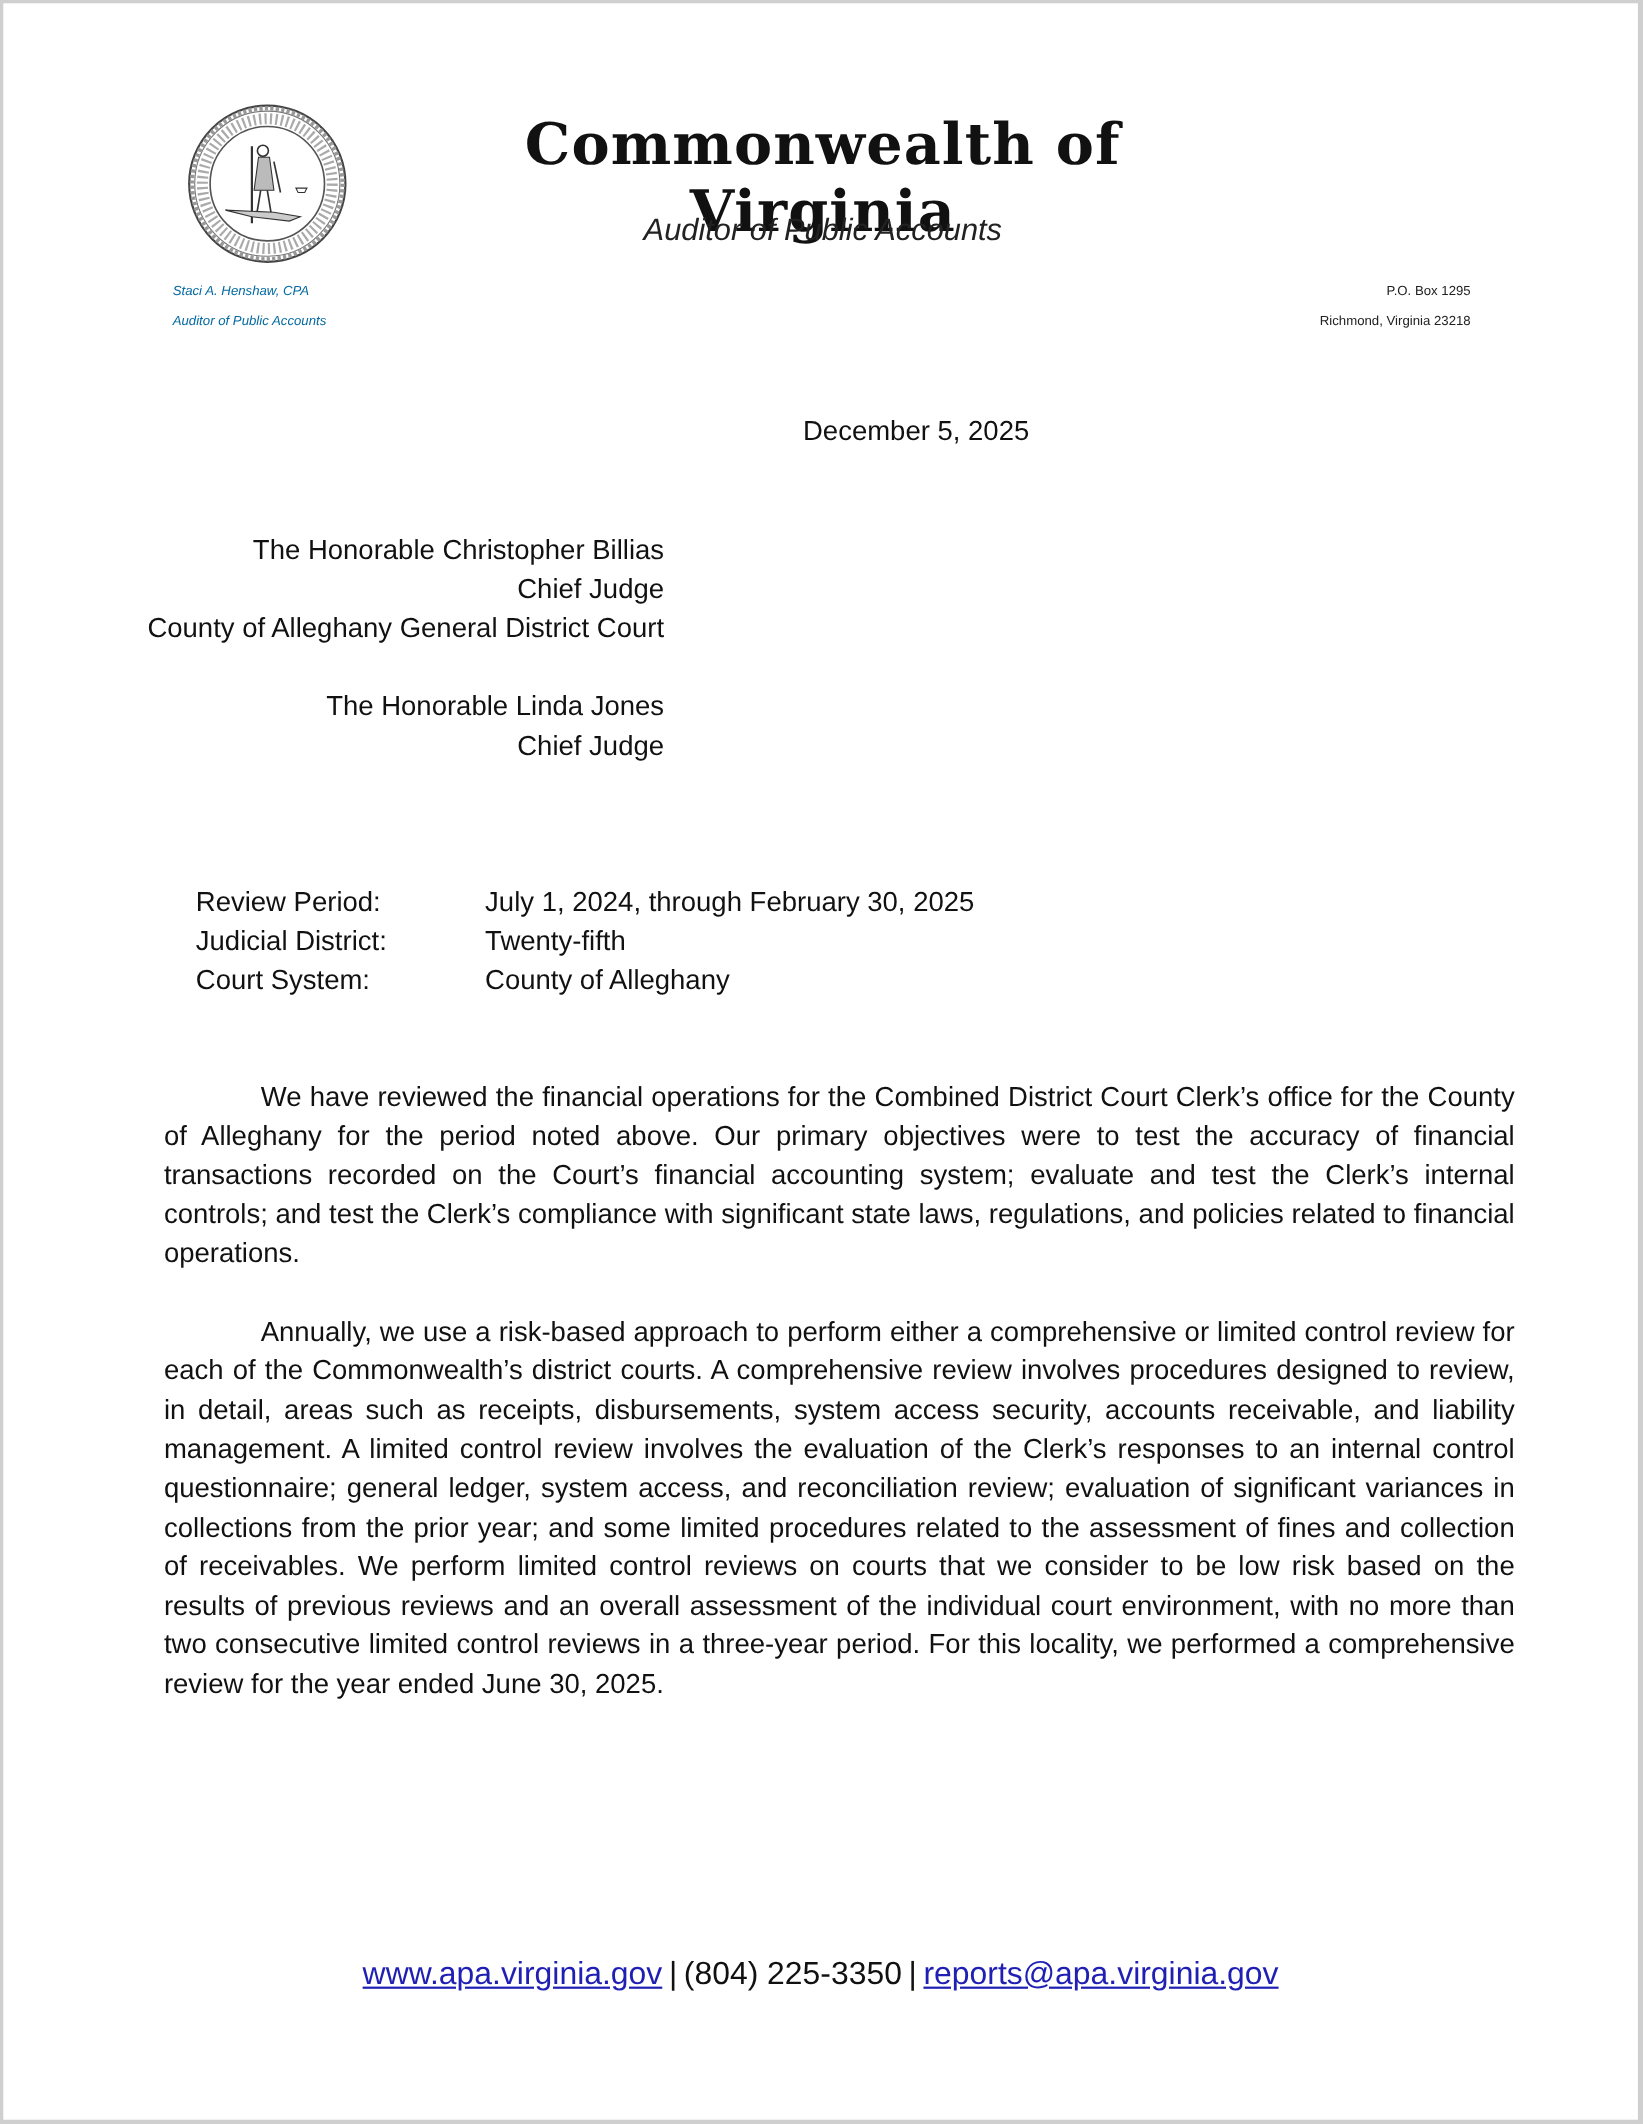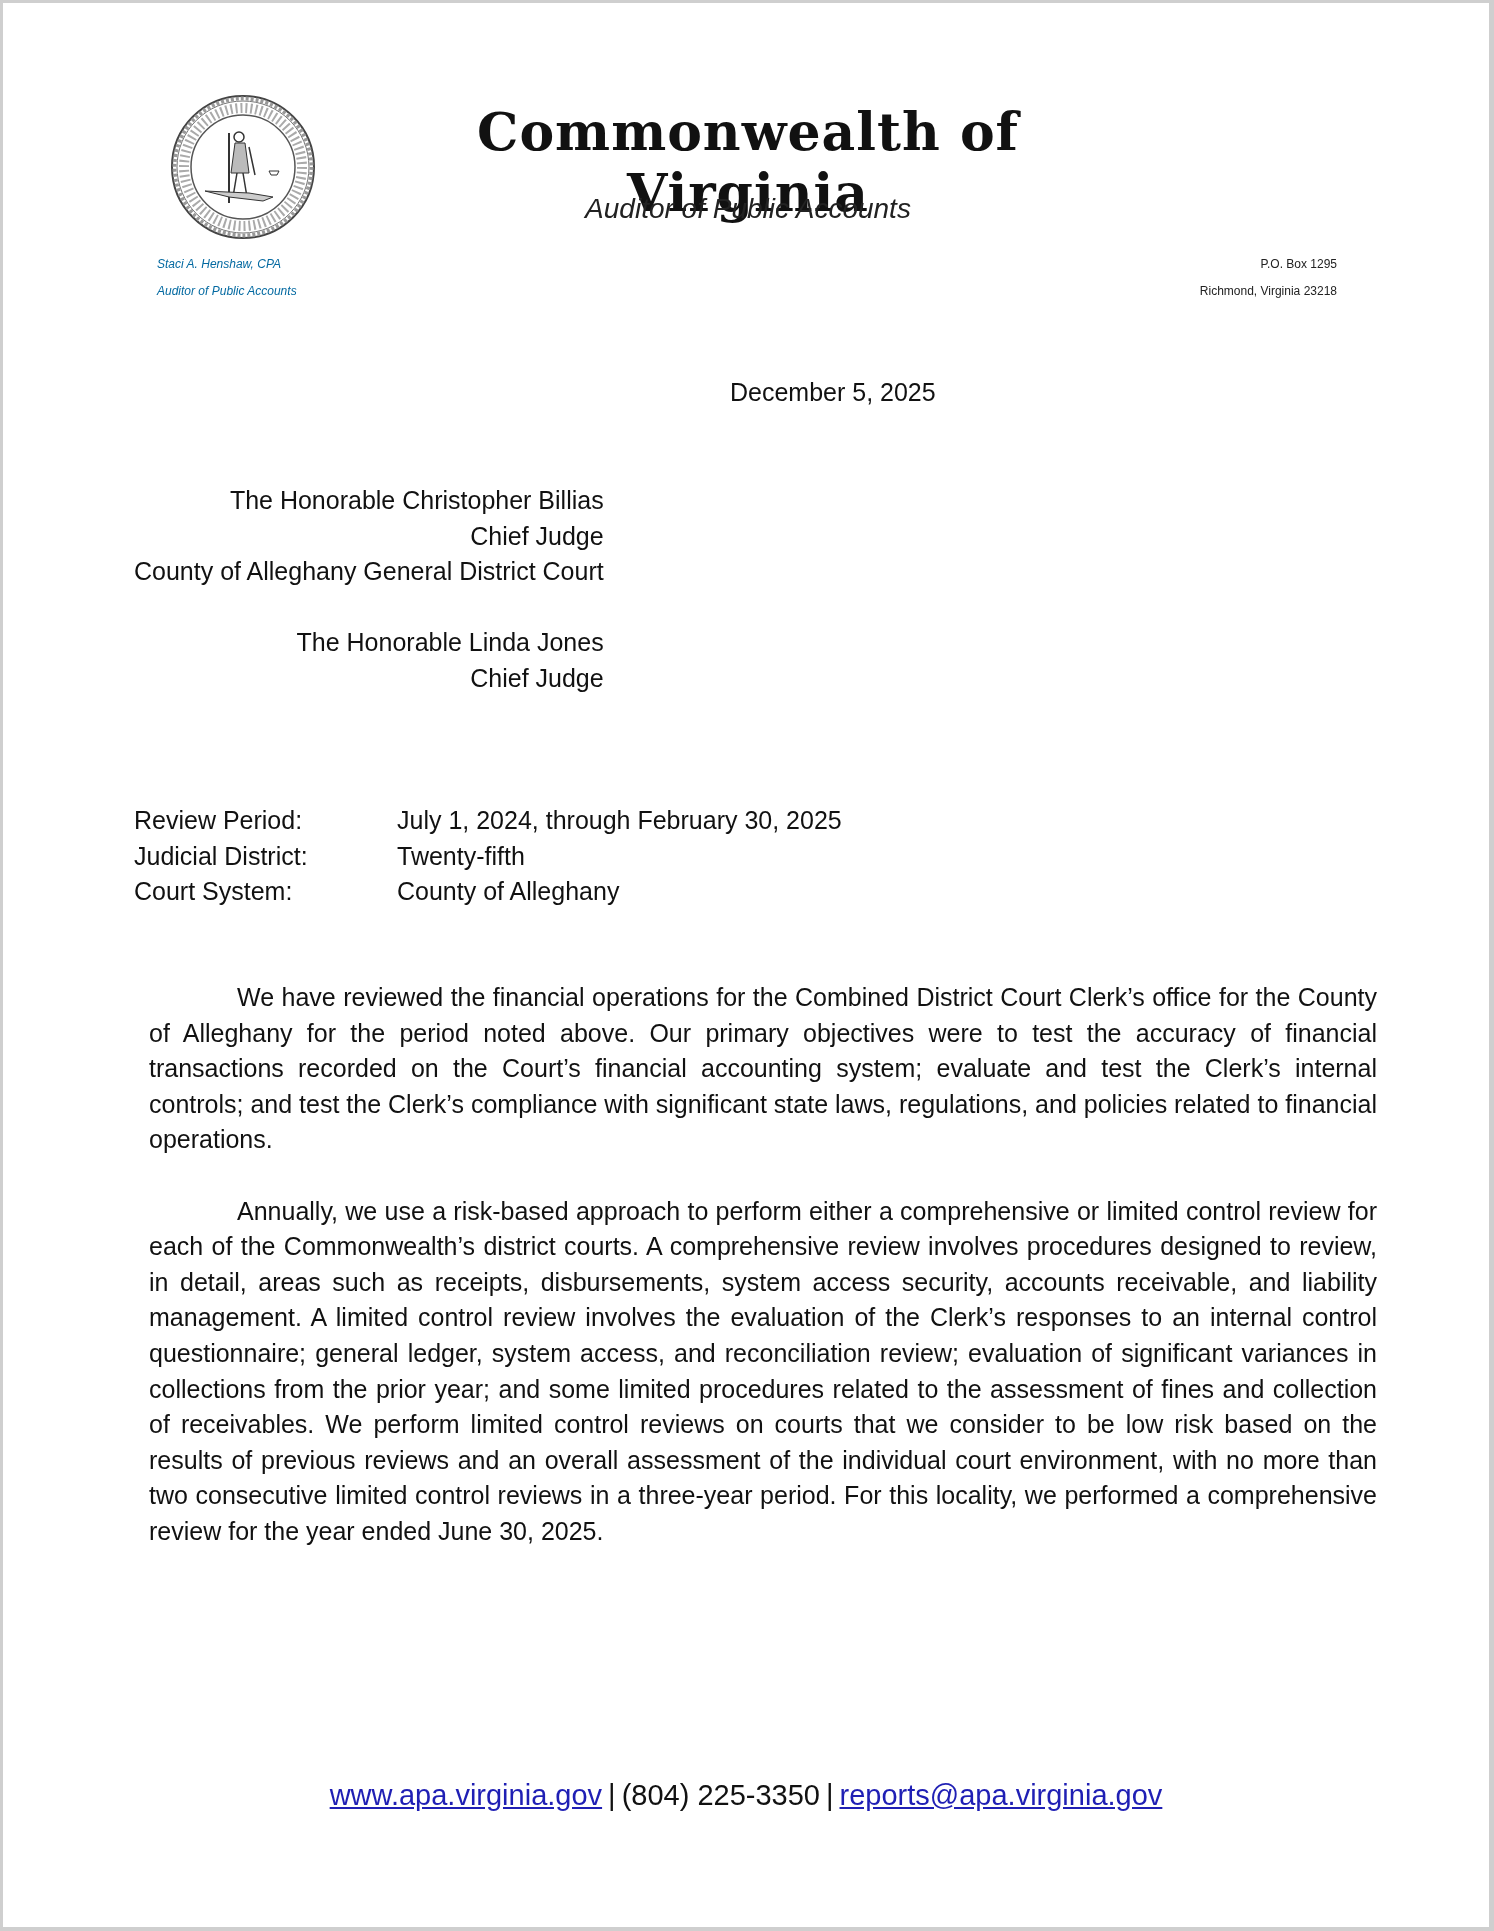--- a/index.html
+++ b/index.html
@@ -73,21 +73,21 @@
     position: absolute;
     left: 131px; top: 480px;
   }
   .addressee .block { margin-bottom: 35.6px; }
   .addressee .line { display: block; white-space: nowrap; text-align: right; }
   .review-info {
     position: absolute;
     left: 131px; top: 800px;
   }
   .review-row { display: flex; white-space: nowrap; }
-  .review-label { width: 263px; }
+  .review-label { width: 263px; margin-left: 44px; }
   .paragraphs {
     position: absolute;
     left: 146px; top: 977px;
     width: 1228px;
   }
   .paragraphs p {
     margin: 0 0 35.6px 0;
     text-align: justify;
     text-indent: 88px;
   }

